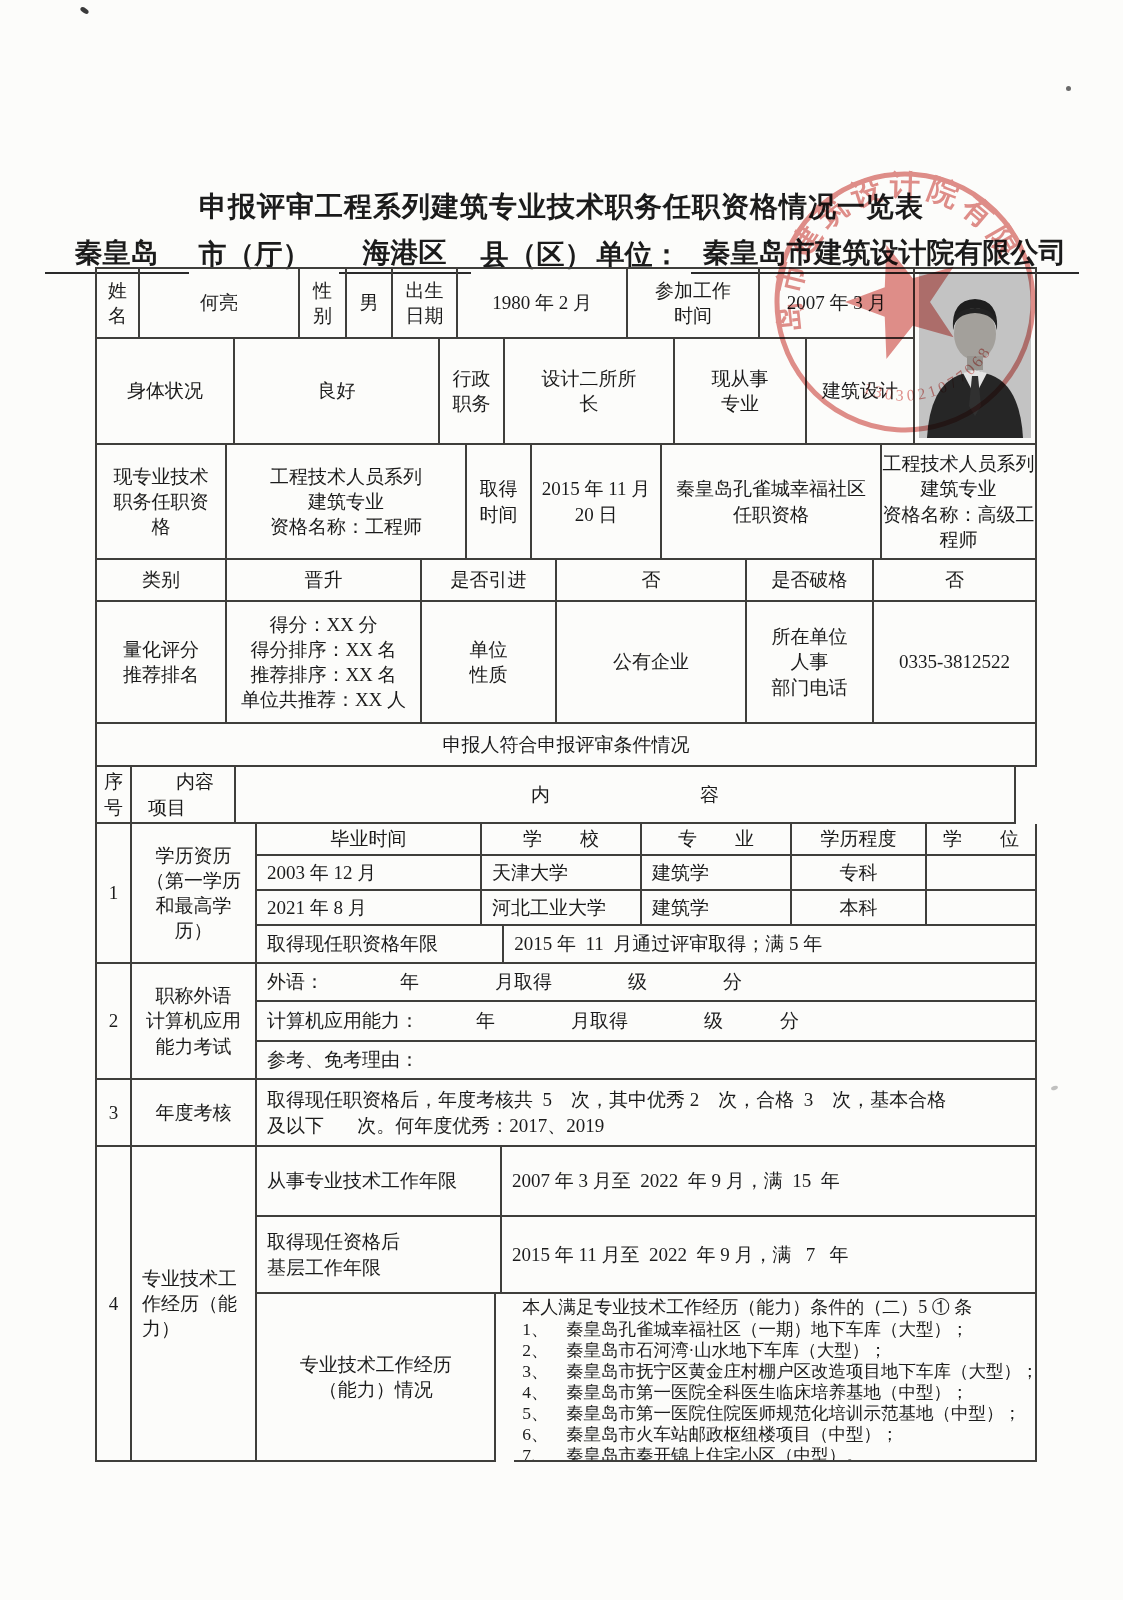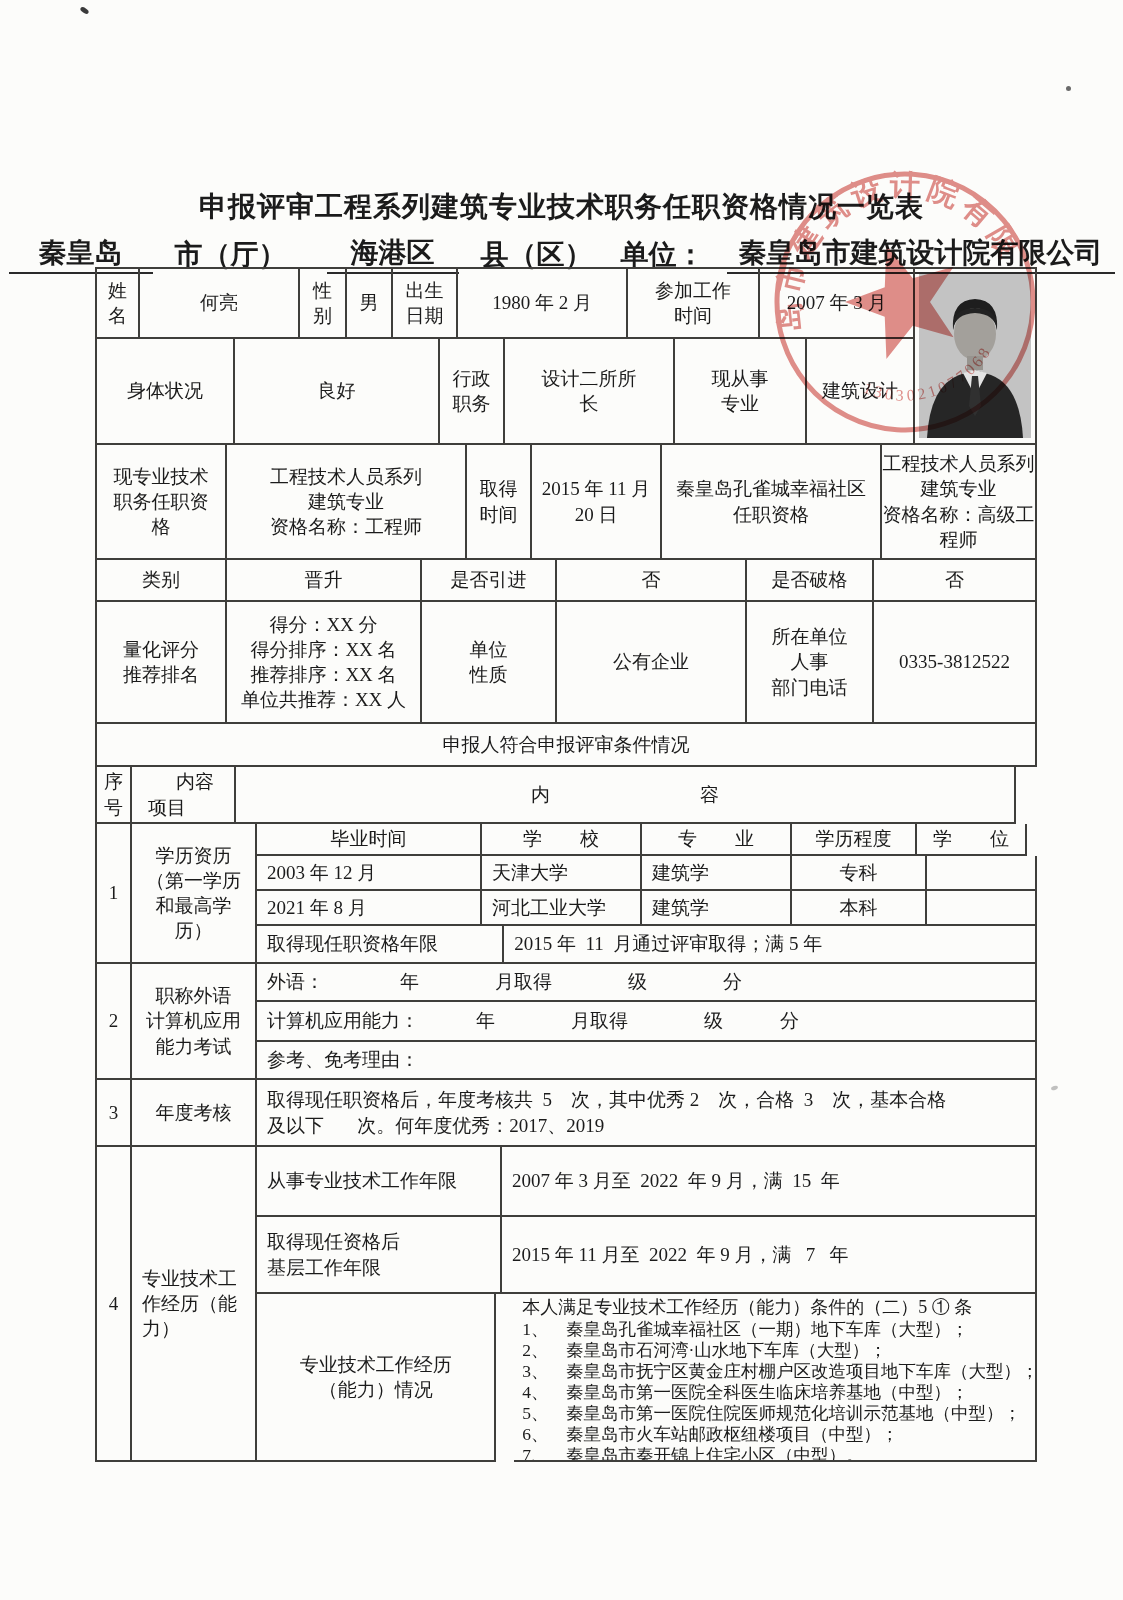--- a/index.html
+++ b/index.html
@@ -8,21 +8,21 @@
         font-family:"Liberation Serif","DejaVu Serif",serif;color:#1b1b1b;overflow:hidden;}
   .title{position:absolute;top:188px;left:0;width:100%;text-align:center;
          font-size:28px;font-weight:bold;letter-spacing:1px;}
   .subtitle{position:absolute;top:234px;left:0;width:100%;display:flex;
             justify-content:center;align-items:flex-end;font-size:28px;font-weight:600;}
   .subtitle span{display:inline-block;}
   .u{border-bottom:2px solid #2a2a2a;text-align:center;}
   .u-city{padding:0 30px;margin-right:8px;}
   .u-dist{padding:0 24px;margin:0 8px 0 26px;}
   .u-unit{padding:0 12px;margin-left:8px;}
-  .plain{margin:0 14px;}
+  .plain{margin:0 2px;}
 
   .tbl{position:absolute;left:95px;top:267px;width:940px;
        border-left:2px solid var(--ln);border-top:2px solid var(--ln);font-size:19px;}
   .row{display:flex;}
   .cell{box-sizing:border-box;border-right:2px solid var(--ln);border-bottom:2px solid var(--ln);
         display:flex;flex-direction:column;justify-content:center;align-items:center;
         text-align:center;line-height:1.32;overflow:hidden;}
   .cell .ln{white-space:nowrap;}
   .left{align-items:flex-start;text-align:left;padding:14px 10px;}
   .pre1{white-space:pre;}
@@ -211,21 +211,21 @@
         <div class="ln">学历资历</div>
         <div class="ln">（第一学历</div>
         <div class="ln">和最高学</div>
         <div class="ln">历）</div>
       </div>
       <div class="content">
         <div class="srow" style="height:32px">
           <div class="cell" style="width:225px">毕业时间</div>
           <div class="cell" style="width:160px">学　　校</div>
           <div class="cell" style="width:150px">专　　业</div>
-          <div class="cell" style="width:125px">学历程度</div>
+          <div class="cell" style="width:135px">学历程度</div>
           <div class="cell" style="width:110px">学　　位</div>
         </div>
         <div class="srow" style="height:35px">
           <div class="cell left pre1" style="width:225px">2003 年 12 月</div>
           <div class="cell left" style="width:160px">天津大学</div>
           <div class="cell left" style="width:150px">建筑学</div>
           <div class="cell" style="width:135px">专科</div>
           <div class="cell" style="width:110px"></div>
         </div>
         <div class="srow" style="height:35px">

